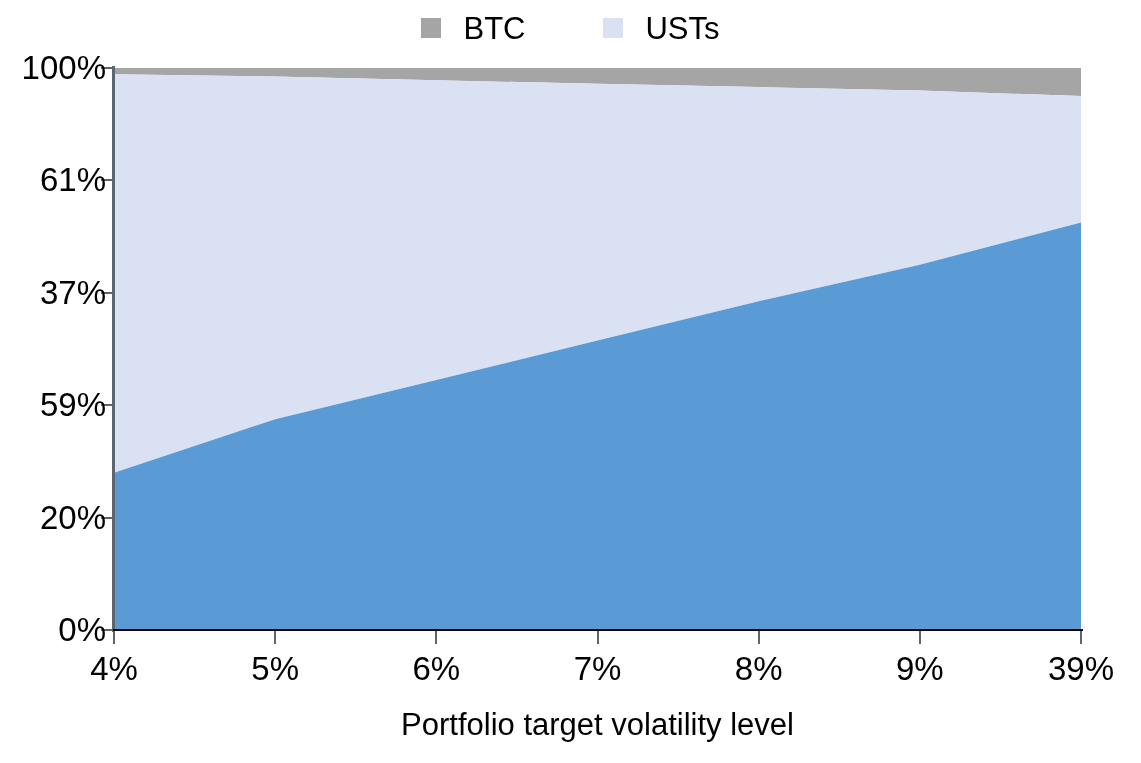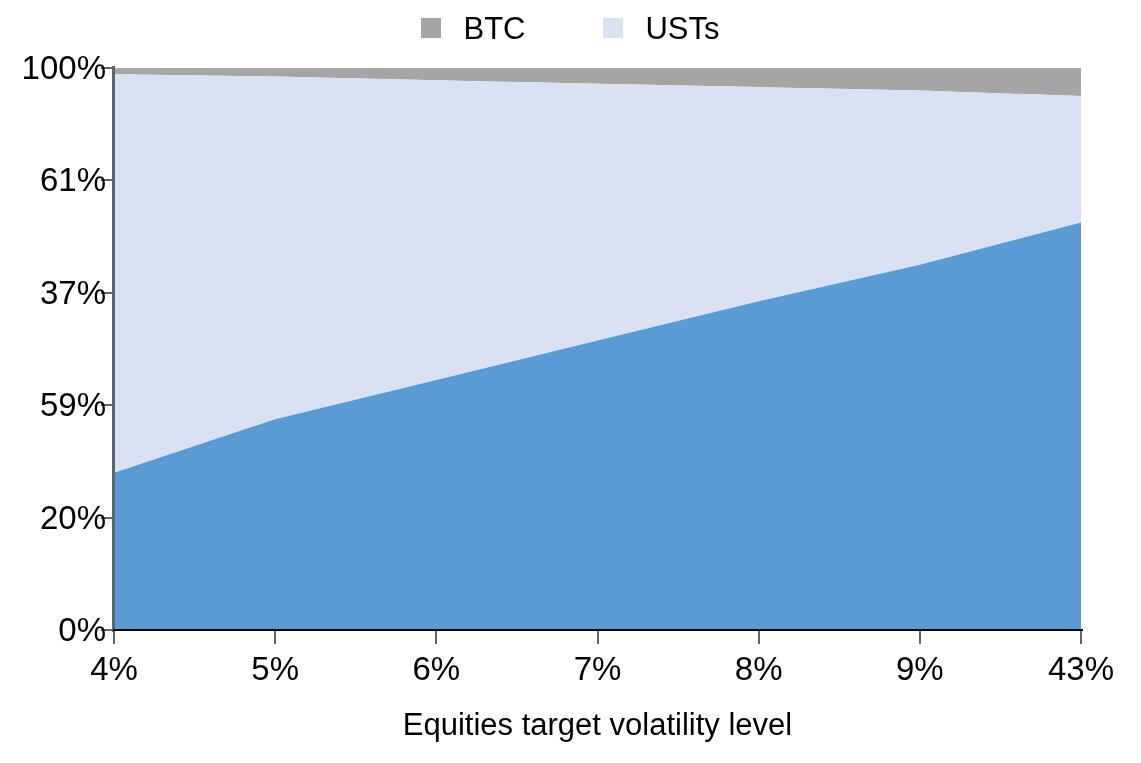--- a/index.html
+++ b/index.html
@@ -160,18 +160,18 @@
       <div class="x-tick-label" style="left: 275.167px;">5%</div>
       <div class="x-tick" style="left: 435.333px;"></div>
       <div class="x-tick-label" style="left: 436.333px;">6%</div>
       <div class="x-tick" style="left: 596.5px;"></div>
       <div class="x-tick-label" style="left: 597.5px;">7%</div>
       <div class="x-tick" style="left: 757.667px;"></div>
       <div class="x-tick-label" style="left: 758.667px;">8%</div>
       <div class="x-tick" style="left: 918.833px;"></div>
       <div class="x-tick-label" style="left: 919.833px;">9%</div>
       <div class="x-tick" style="left: 1080px;"></div>
-      <div class="x-tick-label" style="left: 1081px;">43%</div>
+      <div class="x-tick-label" style="left: 1081px;">39%</div>
     </div>
 
-  <div id="x-axis-title">Equities target volatility level</div>
+  <div id="x-axis-title">Portfolio target volatility level</div>
 
 </div>
 
 </body></html>

